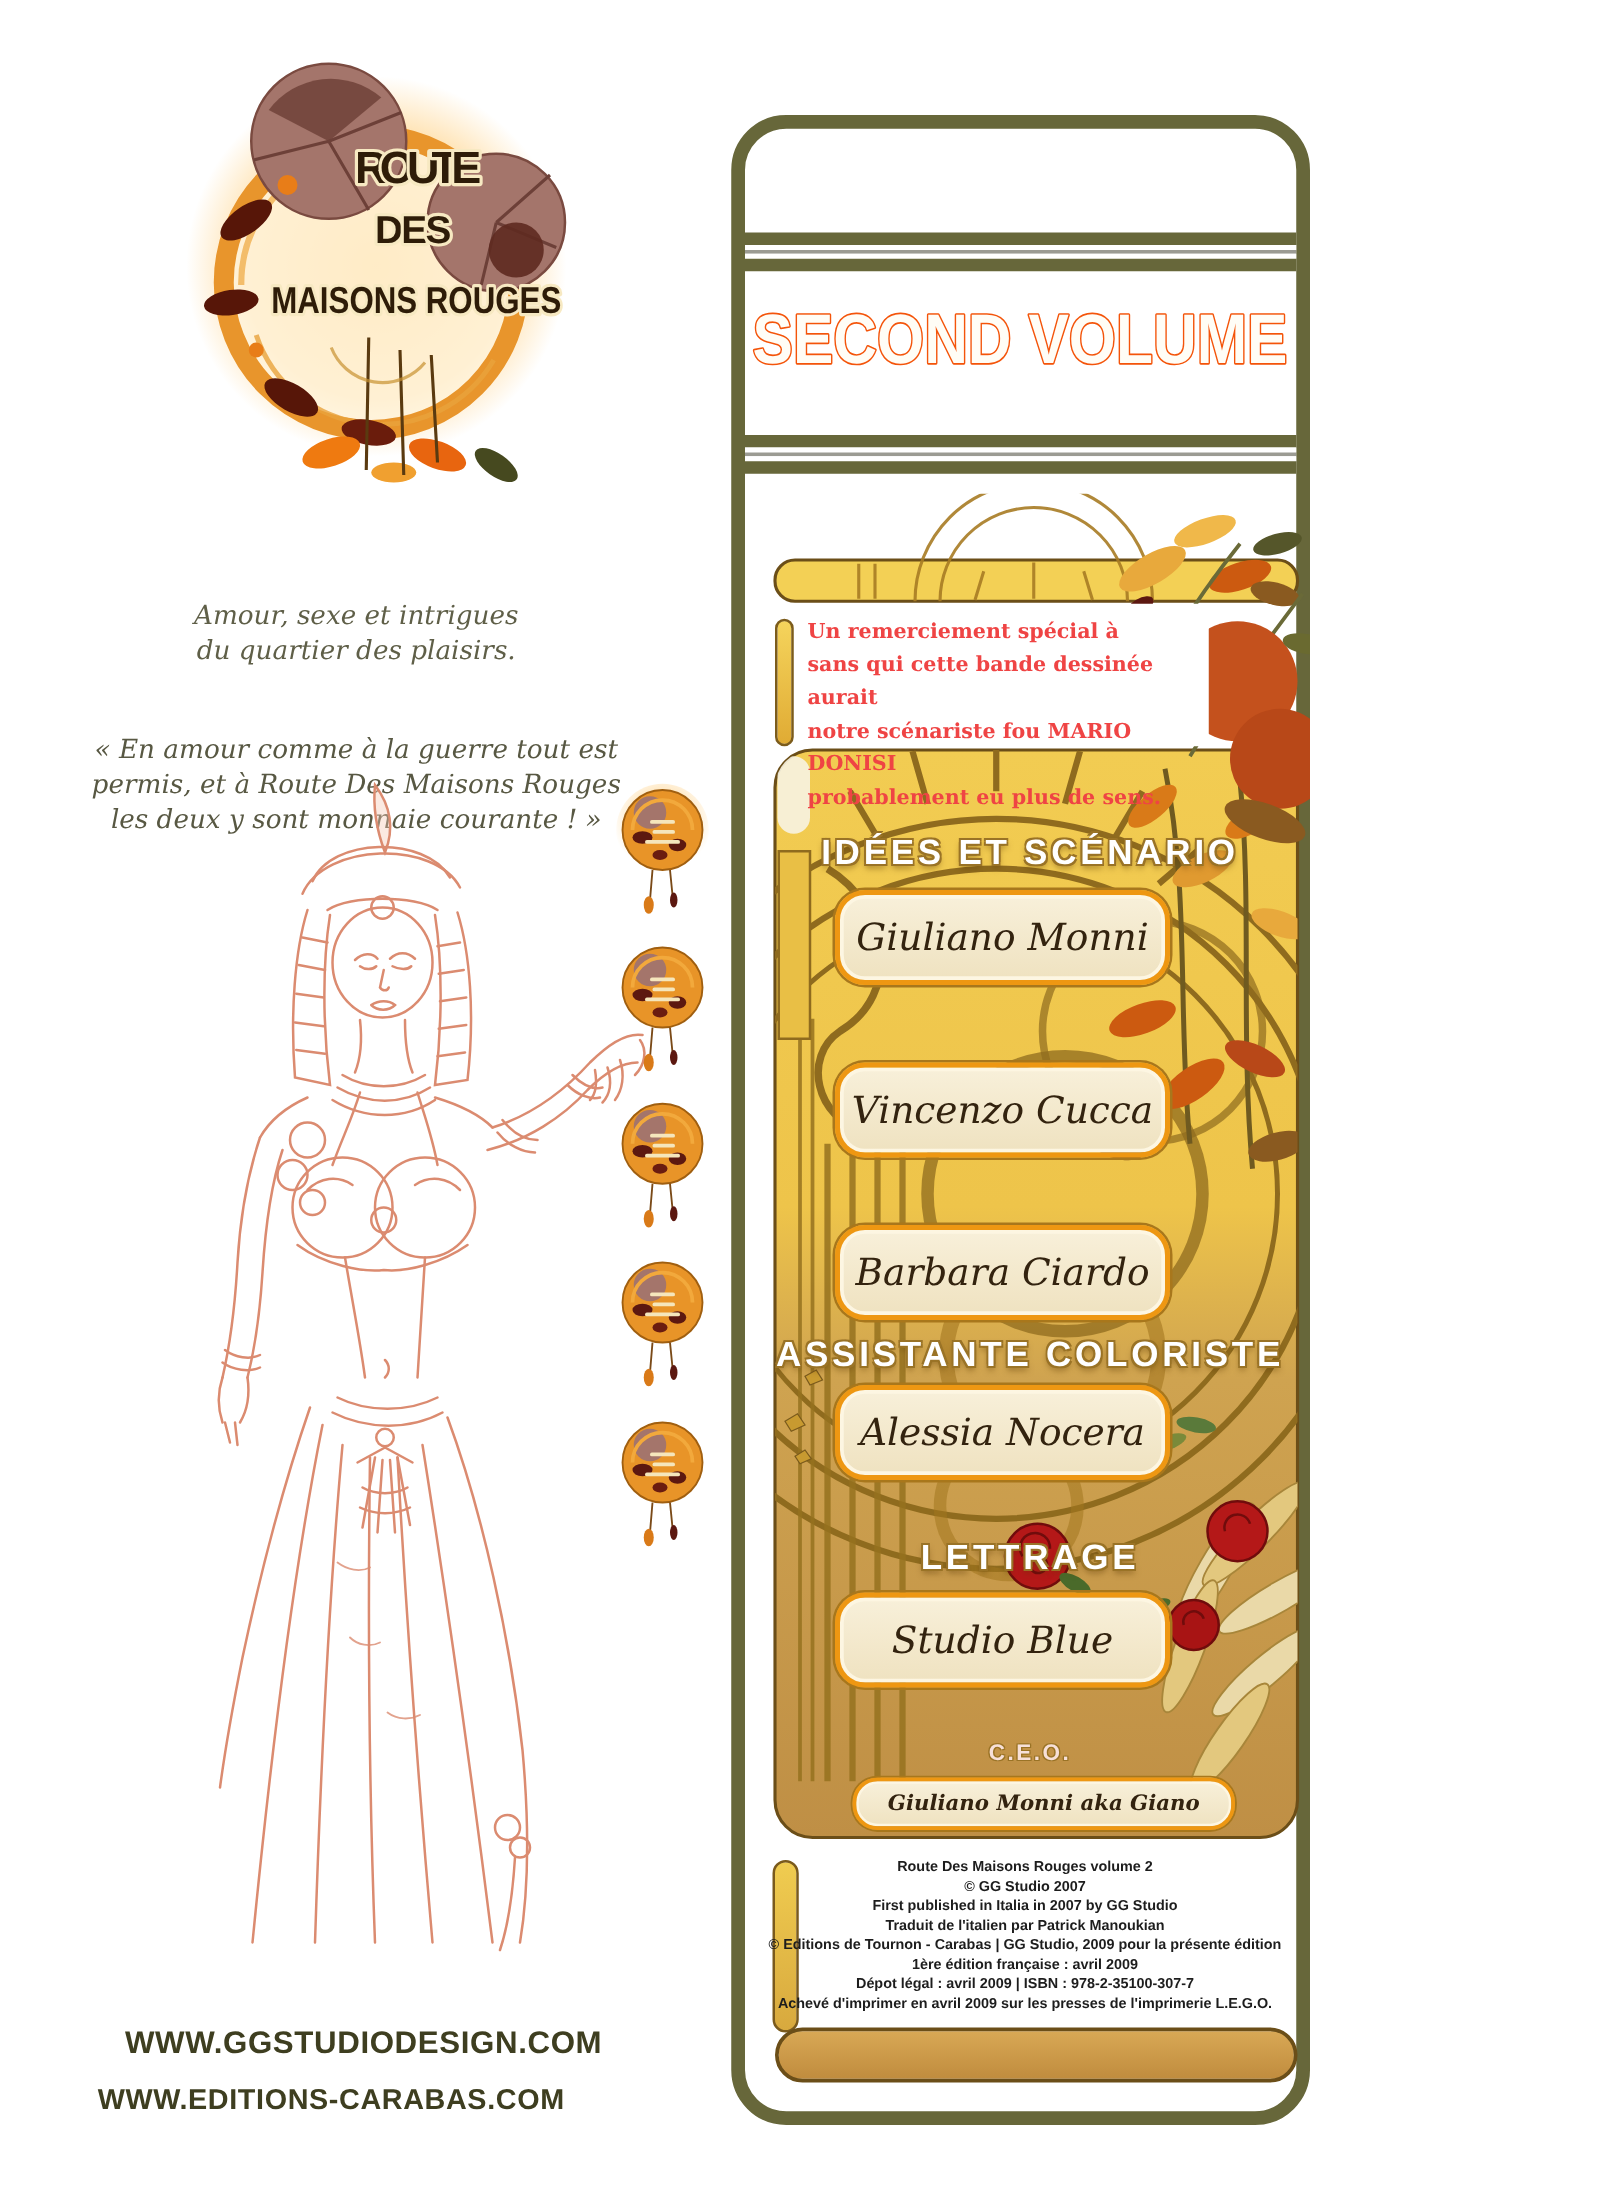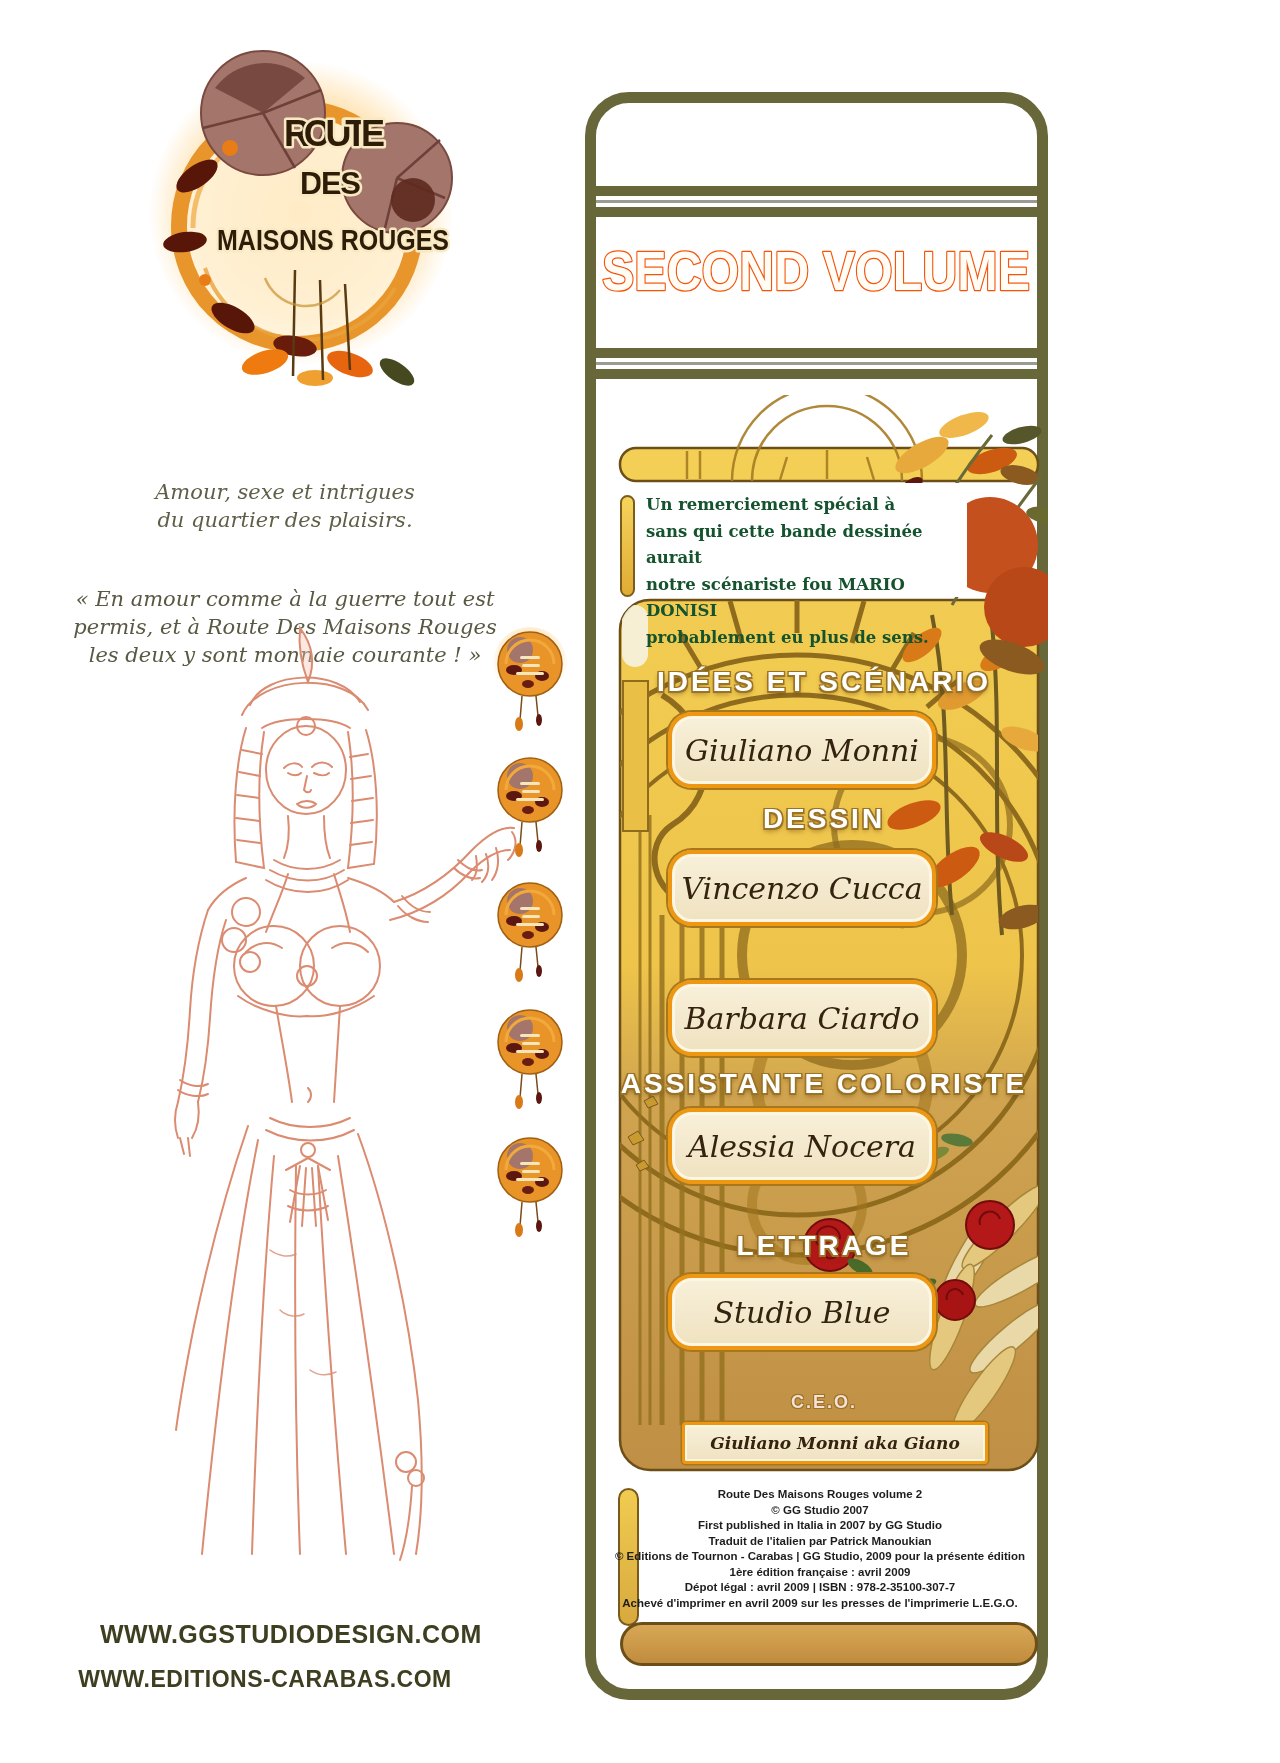--- a/index.html
+++ b/index.html
@@ -33,34 +33,34 @@
                     -1.5px 1.5px 0 #9a7326,1.5px 1.5px 0 #9a7326,
                     0 3px 5px rgba(90,55,5,.55);}
   .credit-pill{left:668px;width:268px;height:76px;box-sizing:border-box;
         border-radius:24px;border:4px solid #ee9712;
         background:linear-gradient(#f8f0da,#efe2c0);
         box-shadow:0 0 0 2px #a8771c, inset 0 0 0 3px #fdf6e2;
         display:flex;align-items:center;justify-content:center;}
   .credit-name{font-family:"DejaVu Serif",serif;font-style:italic;
         font-size:30px;color:#33230f;}
   .ceo-pill{left:682px;width:306px;height:42px;box-sizing:border-box;
-        border-radius:4px;border:3px solid #ee9712;
+        border-radius:20px;border:3px solid #ee9712;
         background:linear-gradient(#f8f0da,#efe2c0);
         box-shadow:0 0 0 1.5px #a8771c, inset 0 0 0 2px #fdf6e2;
         display:flex;align-items:center;justify-content:center;}
   .ceo-name{font-family:"DejaVu Serif",serif;font-style:italic;font-weight:bold;
         font-size:17px;color:#33230f;}
   .ceo-role{left:598px;top:1392px;width:452px;text-align:center;color:#f7e0d8;
         font-weight:bold;font-size:18px;letter-spacing:2px;
         text-shadow:-1px -1px 0 #9a7326,1px -1px 0 #9a7326,
                     -1px 1px 0 #9a7326,1px 1px 0 #9a7326;}
 
   .thanks{left:646px;top:492px;width:330px;
         font-family:"DejaVu Serif",serif;font-weight:bold;
-        font-size:16.5px;line-height:26.5px;color:#14532d;}
+        font-size:16.5px;line-height:26.5px;color:#ef4444;}
   .thanks-bar{left:620px;top:495px;width:15px;height:102px;border-radius:8px;
         background:linear-gradient(#f5d45c,#e0ab34);border:2px solid #7c5c1c;box-sizing:border-box;}
 
   .colophon{left:592px;top:1487px;width:456px;text-align:center;
         font-size:11.5px;font-weight:bold;line-height:15.5px;color:#1d1d1d;}
   .colo-bar{left:618px;top:1488px;width:21px;height:138px;border-radius:11px;
         background:linear-gradient(#f0cc50,#d8a93e);border:2px solid #7a5a1c;box-sizing:border-box;}
   .bottom-bar{left:620px;top:1622px;width:418px;height:44px;border-radius:22px;
         background:linear-gradient(#d8a855,#c08c3e);border:3px solid #6b4e18;box-sizing:border-box;}
 </style>
@@ -299,21 +299,20 @@
     <div>sans qui cette bande dessinée aurait</div>
     <div>notre scénariste fou MARIO DONISI</div>
     <div>probablement eu plus de sens.</div>
   </div>
 
   <div class="abs credit-role" style="top:666px">IDÉES ET SCÉNARIO</div>
   <div class="abs credit-pill" style="top:712px">
     <span class="credit-name">Giuliano Monni</span>
   </div>
 
-  <div class="abs credit-role" style="top:803px">DESSIN</div>
   <div class="abs credit-pill" style="top:850px">
     <span class="credit-name">Vincenzo Cucca</span>
   </div>
 
   <div class="abs credit-pill" style="top:980px">
     <span class="credit-name">Barbara Ciardo</span>
   </div>
 
   <div class="abs credit-role" style="top:1068px">ASSISTANTE COLORISTE</div>
   <div class="abs credit-pill" style="top:1108px">

